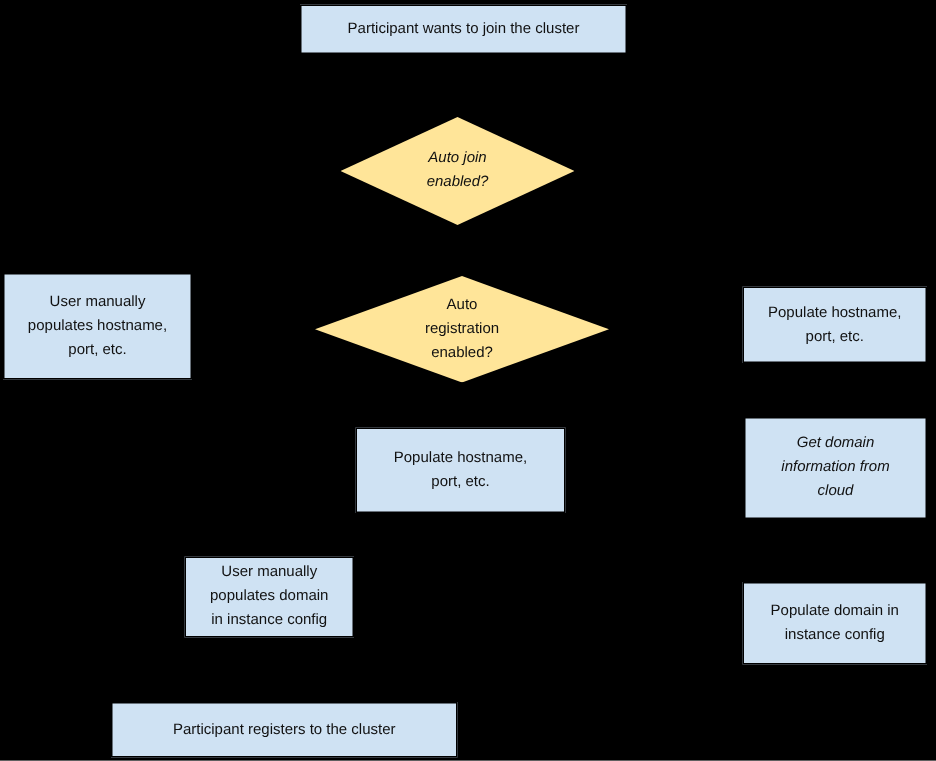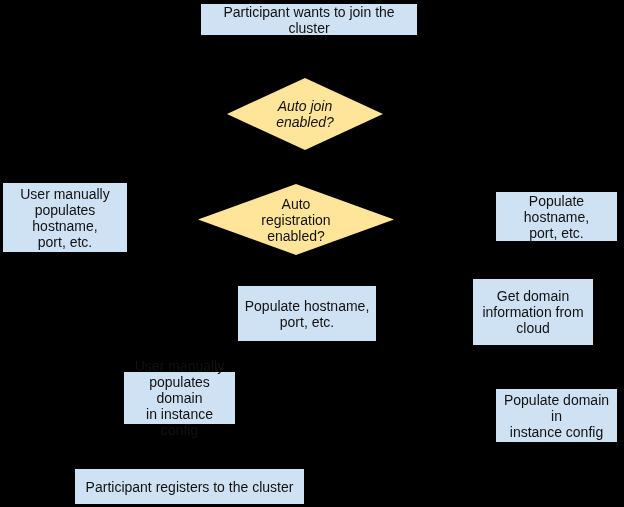--- a/index.html
+++ b/index.html
@@ -15,44 +15,44 @@
     font-family: "Liberation Sans", sans-serif;
   }
   .node {
     position: absolute;
     box-sizing: border-box;
     display: flex;
     align-items: center;
     justify-content: center;
     text-align: center;
     color: var(--text, #111111);
-    font-size: 14px;
+    font-size: 10px;
     line-height: 16px;
   }
   .node .label {
     white-space: pre-line;
     display: block;
     padding: 0 2px;
   }
   .process {
     background: var(--process-fill, #cfe2f3);
     border: 1px solid var(--border, #000000);
   }
   .decision {
     background: var(--decision-fill, #ffe599);
     clip-path: polygon(50% 0%, 100% 50%, 50% 100%, 0% 50%);
   }
   
   #node-start                   { left: 200px; top: 3px;   width: 218px; height: 33px; }
   #decision-auto-join           { left: 227px; top: 78px;  width: 156px; height: 72px; font-style: italic; }
-  #decision-auto-registration   { left: 198px; top: 184px; width: 196px; height: 71px; }
+  #decision-auto-registration   { left: 210px; top: 184px; width: 196px; height: 71px; }
   #node-manual-hostname         { left: 2px;   top: 182px; width: 126px; height: 71px; }
   #node-populate-hostname-right { left: 495px; top: 191px; width: 123px; height: 51px; }
   #node-populate-hostname-mid   { left: 237px; top: 285px; width: 140px; height: 57px; }
-  #node-get-domain-cloud        { left: 472px; top: 278px; width: 122px; height: 68px; }
+  #node-get-domain-cloud        { left: 496px; top: 278px; width: 122px; height: 68px; font-style: italic; }
   #node-manual-domain           { left: 123px; top: 371px; width: 113px; height: 54px; }
   #node-populate-domain         { left: 495px; top: 388px; width: 123px; height: 55px; }
   #node-register                { left: 74px;  top: 468px; width: 231px; height: 37px; }
 </style>
 </head>
 <body>
 
 <div class="canvas">
 
   <div class="node process" id="node-start">

